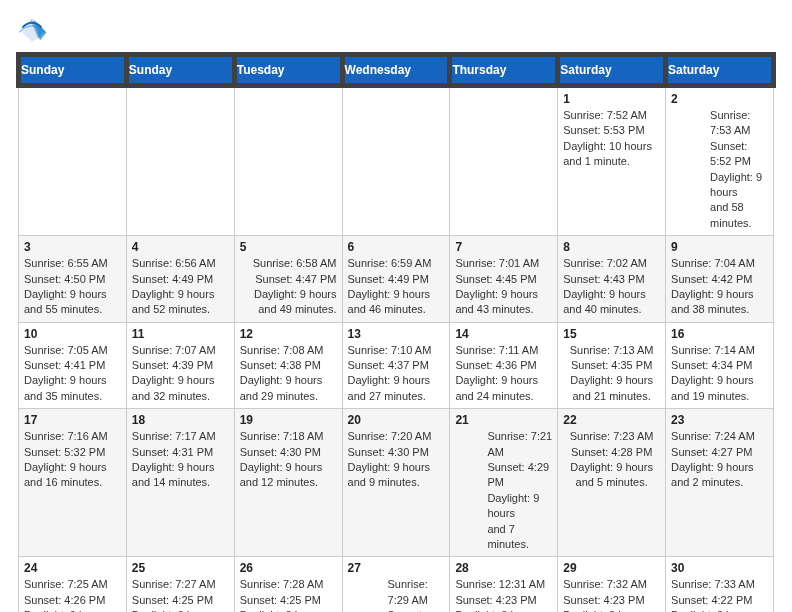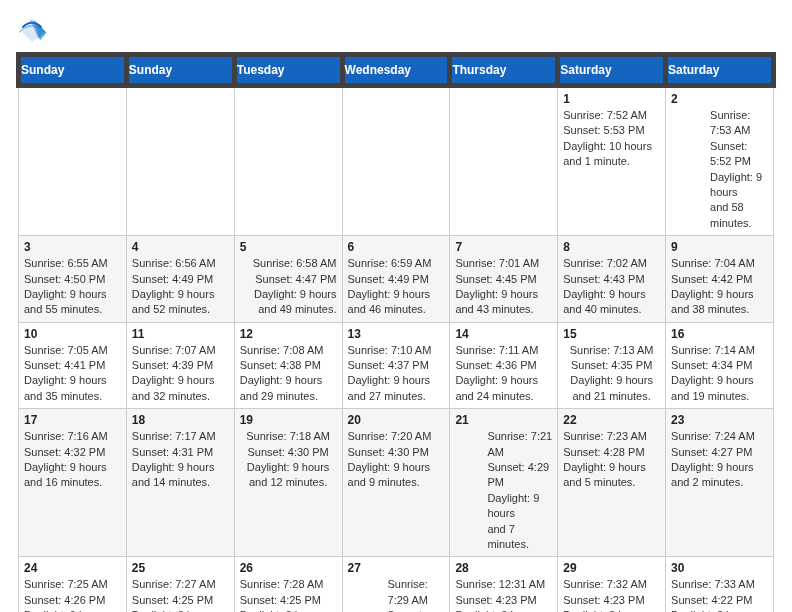--- a/index.html
+++ b/index.html
@@ -251,55 +251,55 @@
             <div class="day-info" style="white-space: pre-line;">Sunrise: 7:14 AM
 Sunset: 4:34 PM
 Daylight: 9 hours
 and 19 minutes.</div>
           </td>
         </tr>
         <tr>
           <td>
             <span class="day-number">17</span>
             <div class="day-info" style="white-space: pre-line;">Sunrise: 7:16 AM
-Sunset: 4:32 PM
+Sunset: 5:32 PM
 Daylight: 9 hours
 and 16 minutes.</div>
           </td>
           <td>
             <span class="day-number">18</span>
             <div class="day-info" style="white-space: pre-line;">Sunrise: 7:17 AM
 Sunset: 4:31 PM
 Daylight: 9 hours
 and 14 minutes.</div>
           </td>
           <td>
             <span class="day-number">19</span>
-            <div class="day-info" style="white-space: pre-line; text-align: center;">Sunrise: 7:18 AM
+            <div class="day-info" style="white-space: pre-line;">Sunrise: 7:18 AM
 Sunset: 4:30 PM
 Daylight: 9 hours
 and 12 minutes.</div>
           </td>
           <td>
             <span class="day-number">20</span>
             <div class="day-info" style="white-space: pre-line;">Sunrise: 7:20 AM
 Sunset: 4:30 PM
 Daylight: 9 hours
 and 9 minutes.</div>
           </td>
           <td>
             <span class="day-number">21</span>
             <div class="day-info" style="white-space: pre-line; margin-left: 32px;">Sunrise: 7:21 AM
 Sunset: 4:29 PM
 Daylight: 9 hours
 and 7 minutes.</div>
           </td>
           <td>
             <span class="day-number">22</span>
-            <div class="day-info" style="white-space: pre-line;">Sunrise: 7:23 AM
+            <div class="day-info" style="white-space: pre-line; text-align: center;">Sunrise: 7:23 AM
 Sunset: 4:28 PM
 Daylight: 9 hours
 and 5 minutes.</div>
           </td>
           <td>
             <span class="day-number">23</span>
             <div class="day-info" style="white-space: pre-line;">Sunrise: 7:24 AM
 Sunset: 4:27 PM
 Daylight: 9 hours
 and 2 minutes.</div>

